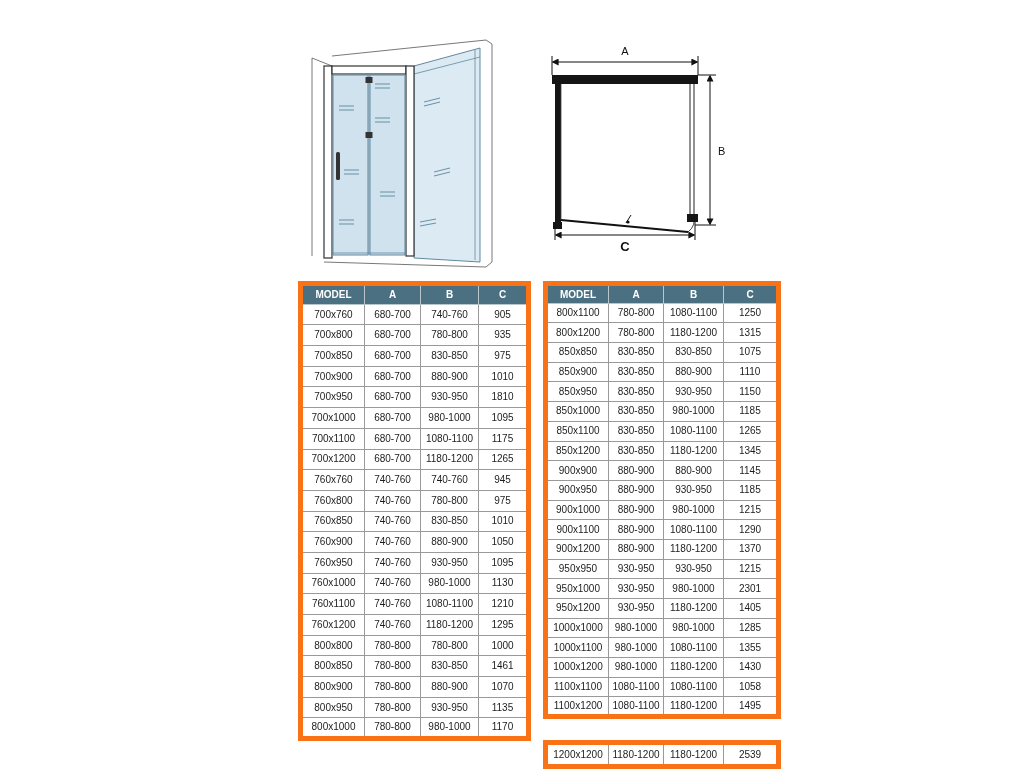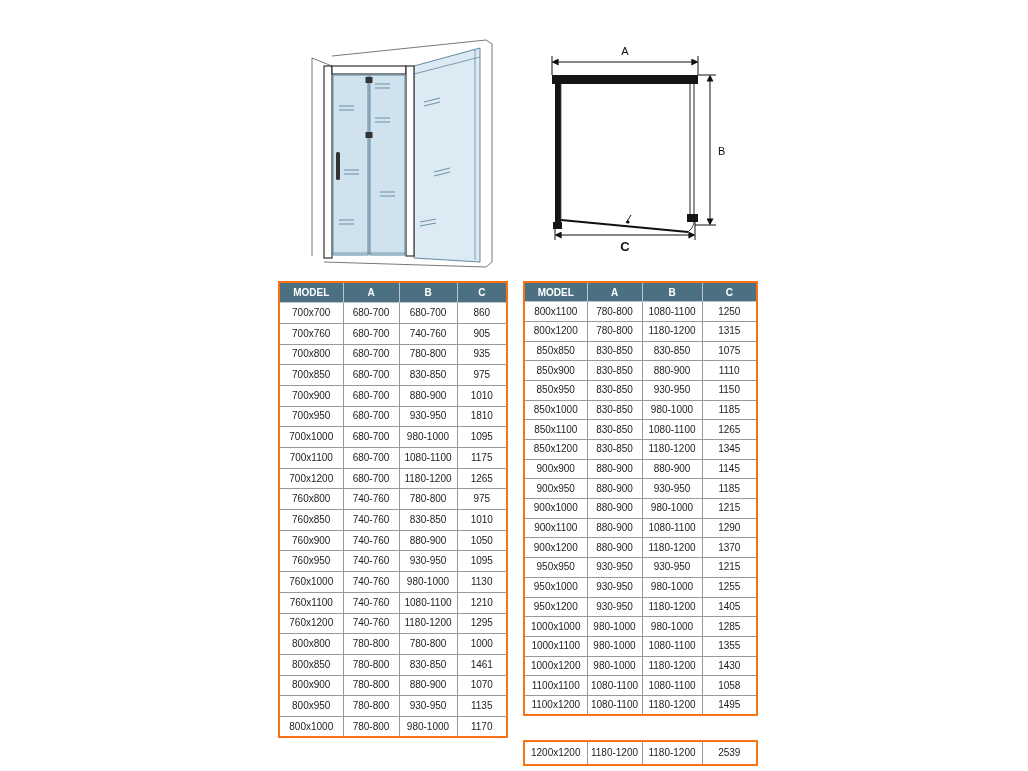--- a/index.html
+++ b/index.html
@@ -13,21 +13,22 @@
   }
   .stage { position: absolute; inset: 0; }
   svg { position: absolute; }
   svg text { font-family: "Liberation Sans", sans-serif; fill: #111; }
 
   table.spec {
     border-collapse: collapse;
     table-layout: fixed;
     position: absolute;
     background: #fff;
-    border: 2px solid #f97316;
+    border: 5px solid #f97316;
+    margin-left: 20px;
   }
   table.spec th {
     background: var(--header-bg, #4a7082);
     color: var(--header-text, #ffffff);
     font-size: 10px;
     font-weight: bold;
     border: 1px solid #b9c7cd;
     padding: 0;
     text-align: center;
   }
@@ -168,26 +169,20 @@
     <thead>
       <tr>
         <th>MODEL</th>
         <th>A</th>
         <th>B</th>
         <th>C</th>
       </tr>
     </thead>
     <tbody id="left-tbody">
         <tr>
-          <td>700x700</td>
-          <td>680-700</td>
-          <td>680-700</td>
-          <td>860</td>
-        </tr>
-        <tr>
           <td>700x760</td>
           <td>680-700</td>
           <td>740-760</td>
           <td>905</td>
         </tr>
         <tr>
           <td>700x800</td>
           <td>680-700</td>
           <td>780-800</td>
           <td>935</td>
@@ -220,20 +215,26 @@
           <td>700x1100</td>
           <td>680-700</td>
           <td>1080-1100</td>
           <td>1175</td>
         </tr>
         <tr>
           <td>700x1200</td>
           <td>680-700</td>
           <td>1180-1200</td>
           <td>1265</td>
+        </tr>
+        <tr>
+          <td>760x760</td>
+          <td>740-760</td>
+          <td>740-760</td>
+          <td>945</td>
         </tr>
         <tr>
           <td>760x800</td>
           <td>740-760</td>
           <td>780-800</td>
           <td>975</td>
         </tr>
         <tr>
           <td>760x850</td>
           <td>740-760</td>
@@ -400,21 +401,21 @@
         <tr>
           <td>950x950</td>
           <td>930-950</td>
           <td>930-950</td>
           <td>1215</td>
         </tr>
         <tr>
           <td>950x1000</td>
           <td>930-950</td>
           <td>980-1000</td>
-          <td>1255</td>
+          <td>2301</td>
         </tr>
         <tr>
           <td>950x1200</td>
           <td>930-950</td>
           <td>1180-1200</td>
           <td>1405</td>
         </tr>
         <tr>
           <td>1000x1000</td>
           <td>980-1000</td>

